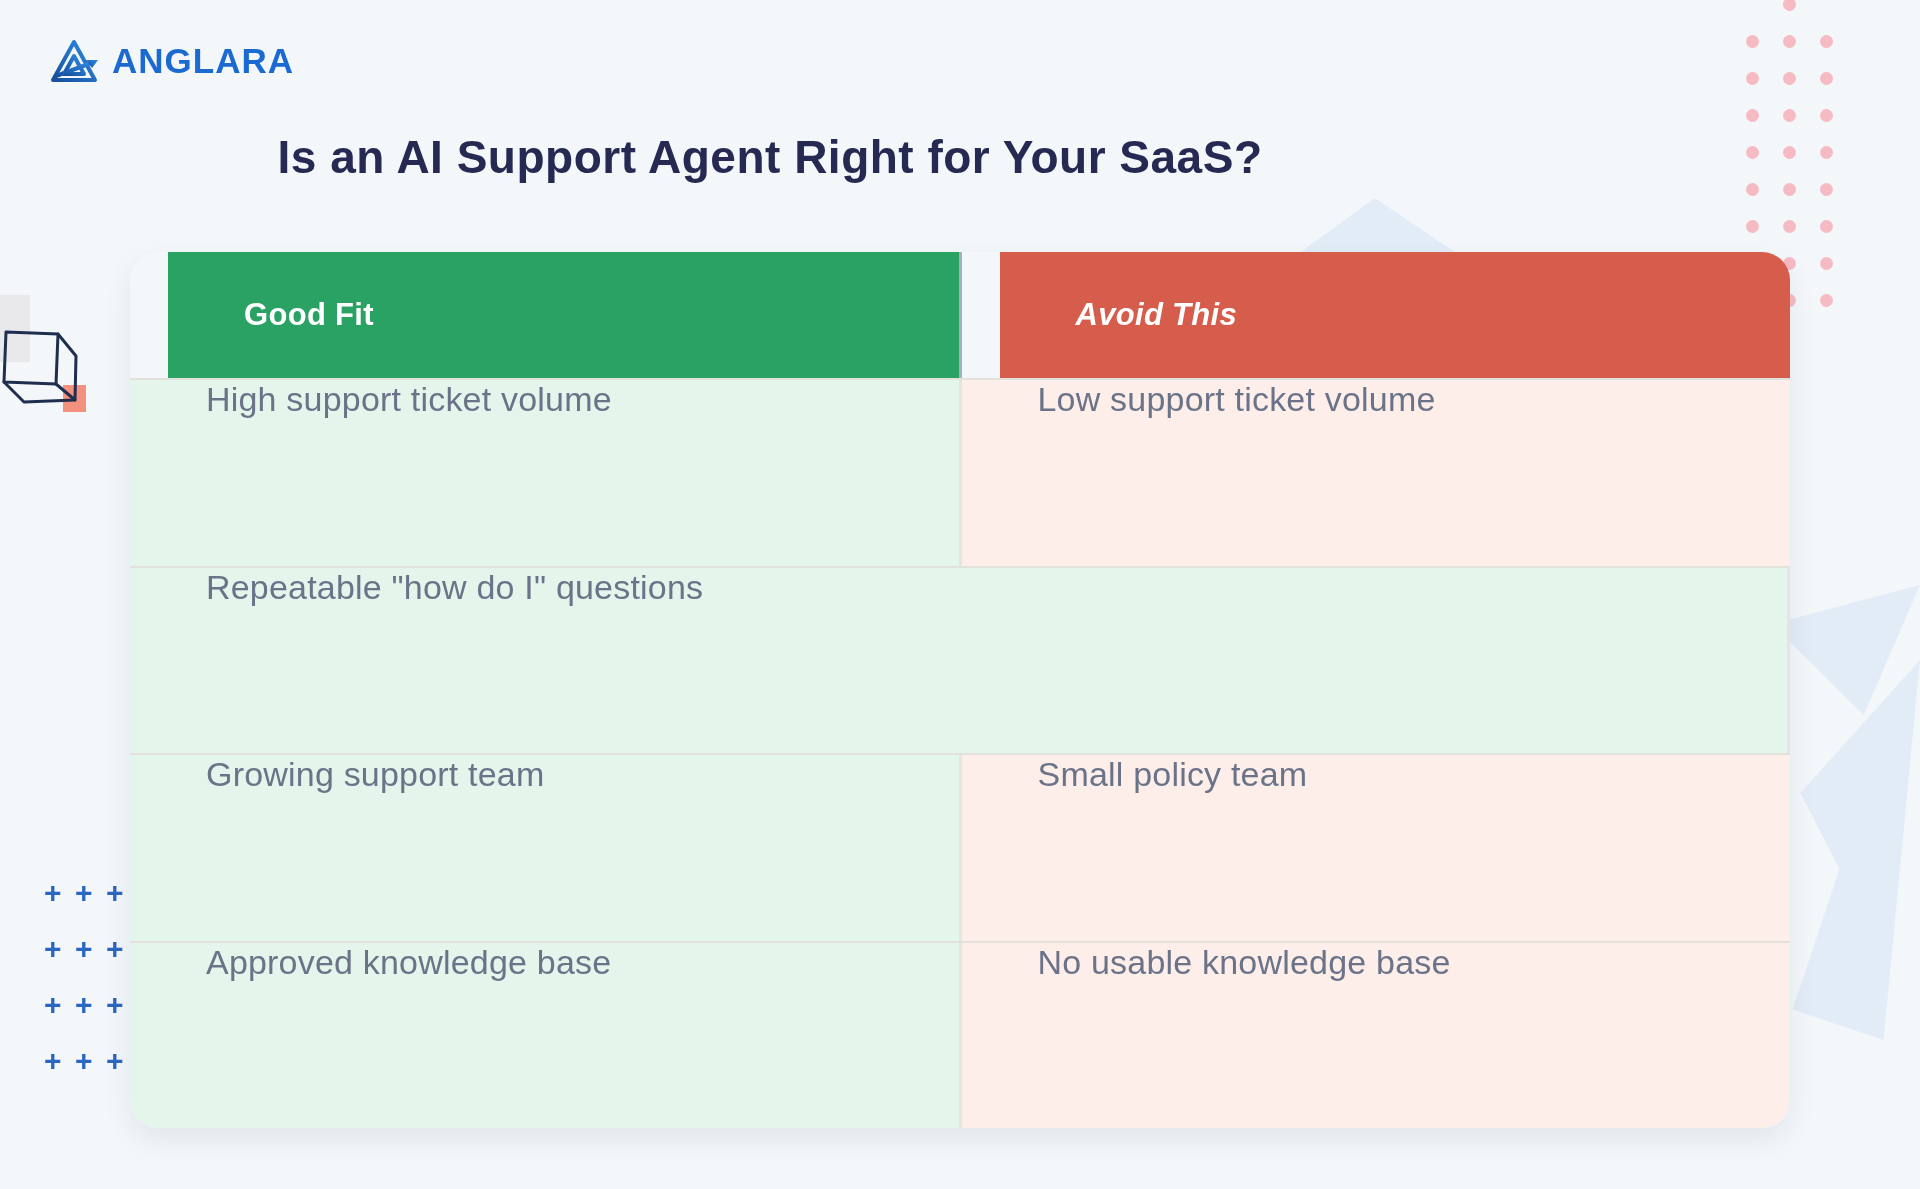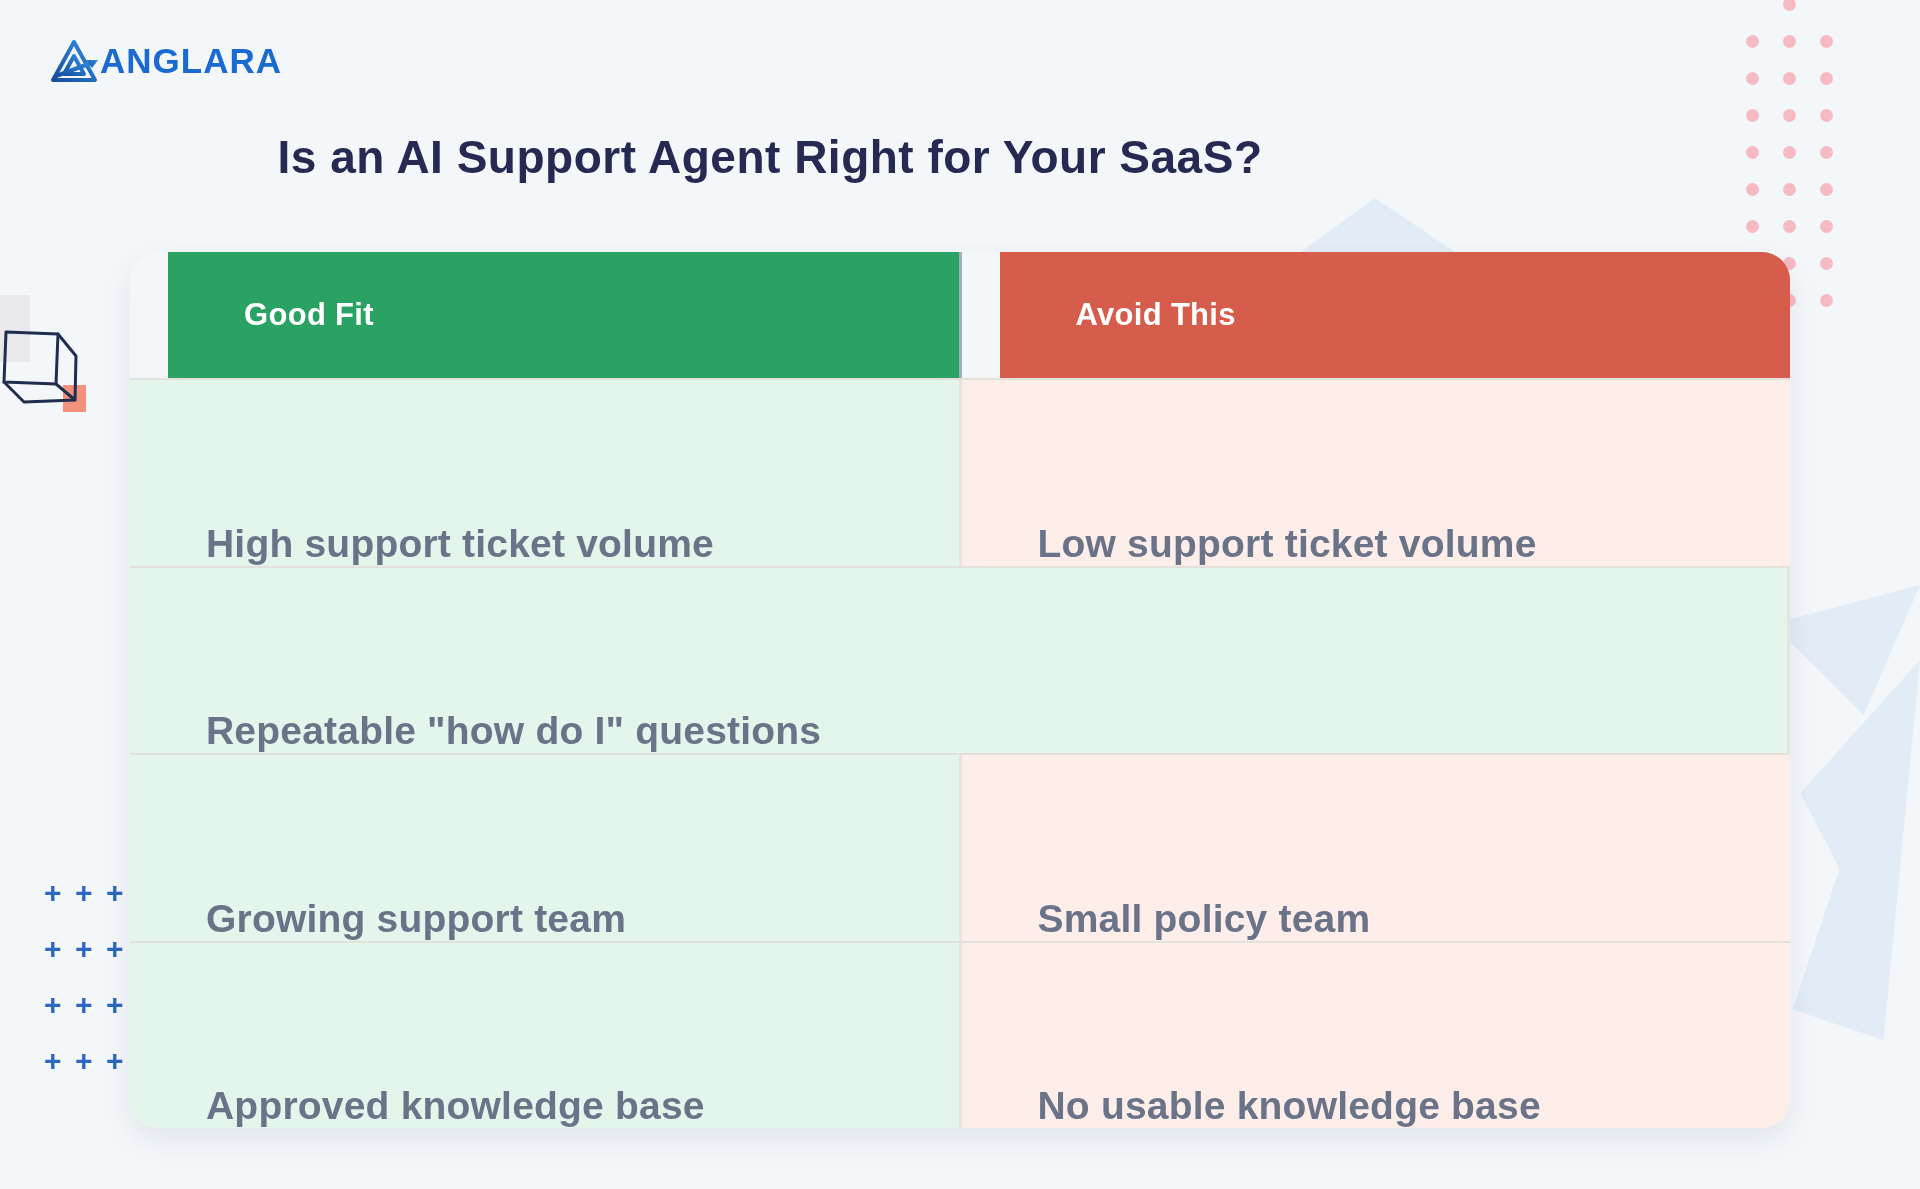--- a/index.html
+++ b/index.html
@@ -5,49 +5,49 @@
   html,body{margin:0;padding:0;}
   body{font-family:"Liberation Sans", sans-serif;}
   #canvas{
     position:relative;
     width:1920px;height:1189px;
     background:var(--bg,#f3f7fa);
     overflow:hidden;
   }
 
   
-  .brand{position:absolute;left:50px;top:38px;display:flex;align-items:center;gap:0;z-index:3;}
+  .brand{position:absolute;left:50px;top:38px;display:flex;align-items:center;gap:12px;z-index:3;}
   .brand-name{font-size:35px;font-weight:800;letter-spacing:1px;color:var(--brand,#1a6ad1);}
 
   
   .page-title{
     position:absolute;left:0;top:130px;width:1540px;
     text-align:center;font-size:46px;font-weight:700;
     color:var(--title,#262a52);z-index:3;letter-spacing:.5px;
   }
 
   
   .ctable{
     position:absolute;left:130px;top:252px;width:1660px;height:876px;
     border-radius:28px;overflow:hidden;z-index:2;
     display:flex;flex-direction:column;
     box-shadow:0 12px 28px rgba(30,40,80,.08);
   }
   .header-row{display:flex;height:126px;flex:0 0 auto;}
   .hcell{flex:1;display:flex;align-items:center;padding-left:76px;
          color:#ffffff;font-size:31px;font-weight:700;letter-spacing:.3px;margin-left:38px;}
   .hcell.good{background:var(--green,#2aa263);}
-  .hcell.avoid{background:var(--red,#d65c4b);}
+  .hcell.avoid{background:var(--red,#d65c4b);font-style:italic;}
   .vdiv{width:3px;flex:0 0 auto;}
   .header-row .vdiv{background:#9eb3bc;}
   .body-row .vdiv{background:#e6e4df;}
   .tbody{display:flex;flex-direction:column;flex:1;}
   .body-row{display:flex;flex:1;border-top:2px solid #e3e1db;}
-  .cell{flex:1;display:flex;align-items:flex-end;padding-left:76px;
-        font-size:39px;font-weight:700;color:var(--celltext,#6b7389);letter-spacing:.2px;}
+  .cell{flex:1;display:flex;align-items:flex-start;padding-left:76px;
+        font-size:34px;font-weight:400;color:var(--celltext,#6b7389);letter-spacing:.2px;}
   .cell.good{background:var(--greencell,#e4f6ec);}
   .cell.avoid{background:var(--pinkcell,#fdeeea);}
 
   
   .dot-grid{position:absolute;left:1746px;top:-2px;z-index:1;
             display:grid;grid-template-columns:repeat(3,37px);grid-auto-rows:37px;}
   .dot{width:13px;height:13px;border-radius:50%;background:var(--dot,#f6bac3);}
 
   .plus-grid{position:absolute;left:44px;top:878px;z-index:1;
              display:grid;grid-template-columns:repeat(3,31px);grid-auto-rows:56px;}

